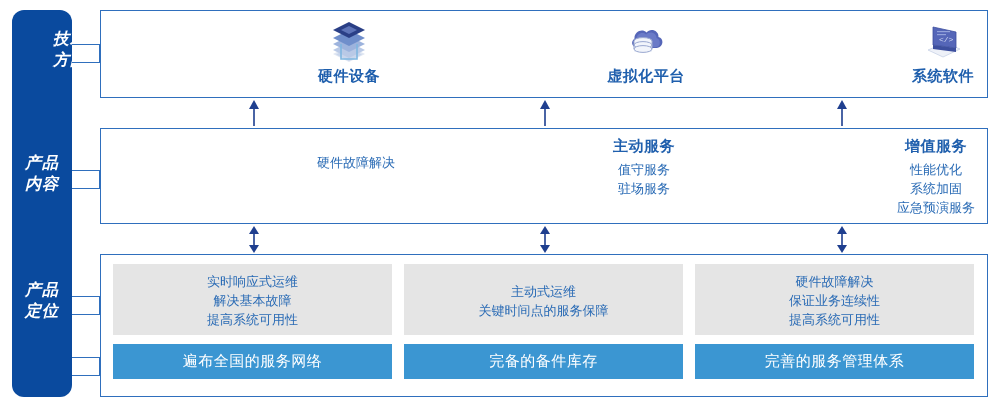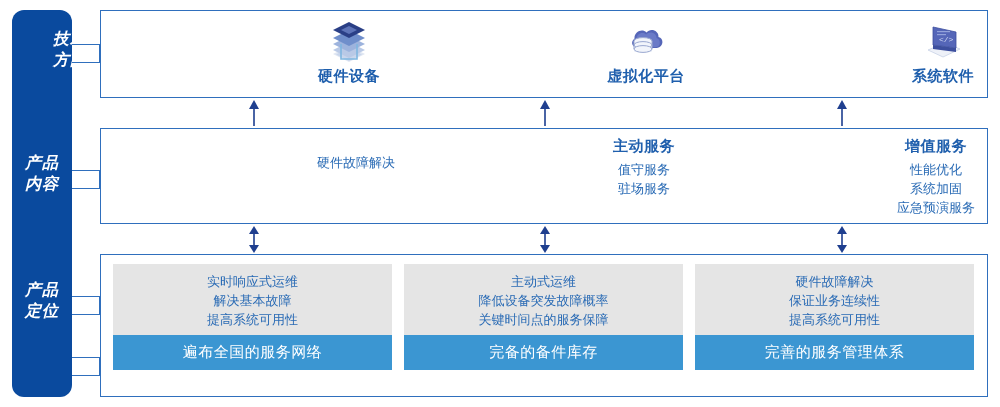--- a/index.html
+++ b/index.html
@@ -138,20 +138,21 @@
     justify-content: center;
     padding-top: 2px;
     box-sizing: border-box;
   }
   .pos-line {
     font-size: 13px;
     color: #2a6bb5;
     line-height: 19px;
   }
   .adv-box {
+    margin-top: 9px;
     height: 35px;
     background: #3b96d2;
     display: flex;
     align-items: center;
     justify-content: center;
   }
   .adv-text {
     font-size: 15px;
     color: #ffffff;
     letter-spacing: 0.5px;
@@ -322,21 +323,20 @@
         <div class="pos-line">提高系统可用性</div>
       </div>
       <div class="adv-box">
         <div class="adv-text">遍布全国的服务网络</div>
       </div>
     </div>
 
     <div class="pos-col" id="pos-col-1">
       <div class="pos-box">
         <div class="pos-line">主动式运维</div>
-        <div class="pos-line">降低设备突发故障概率</div>
         <div class="pos-line">关键时间点的服务保障</div>
       </div>
       <div class="adv-box">
         <div class="adv-text">完备的备件库存</div>
       </div>
     </div>
 
     <div class="pos-col" id="pos-col-2">
       <div class="pos-box">
         <div class="pos-line">硬件故障解决</div>

